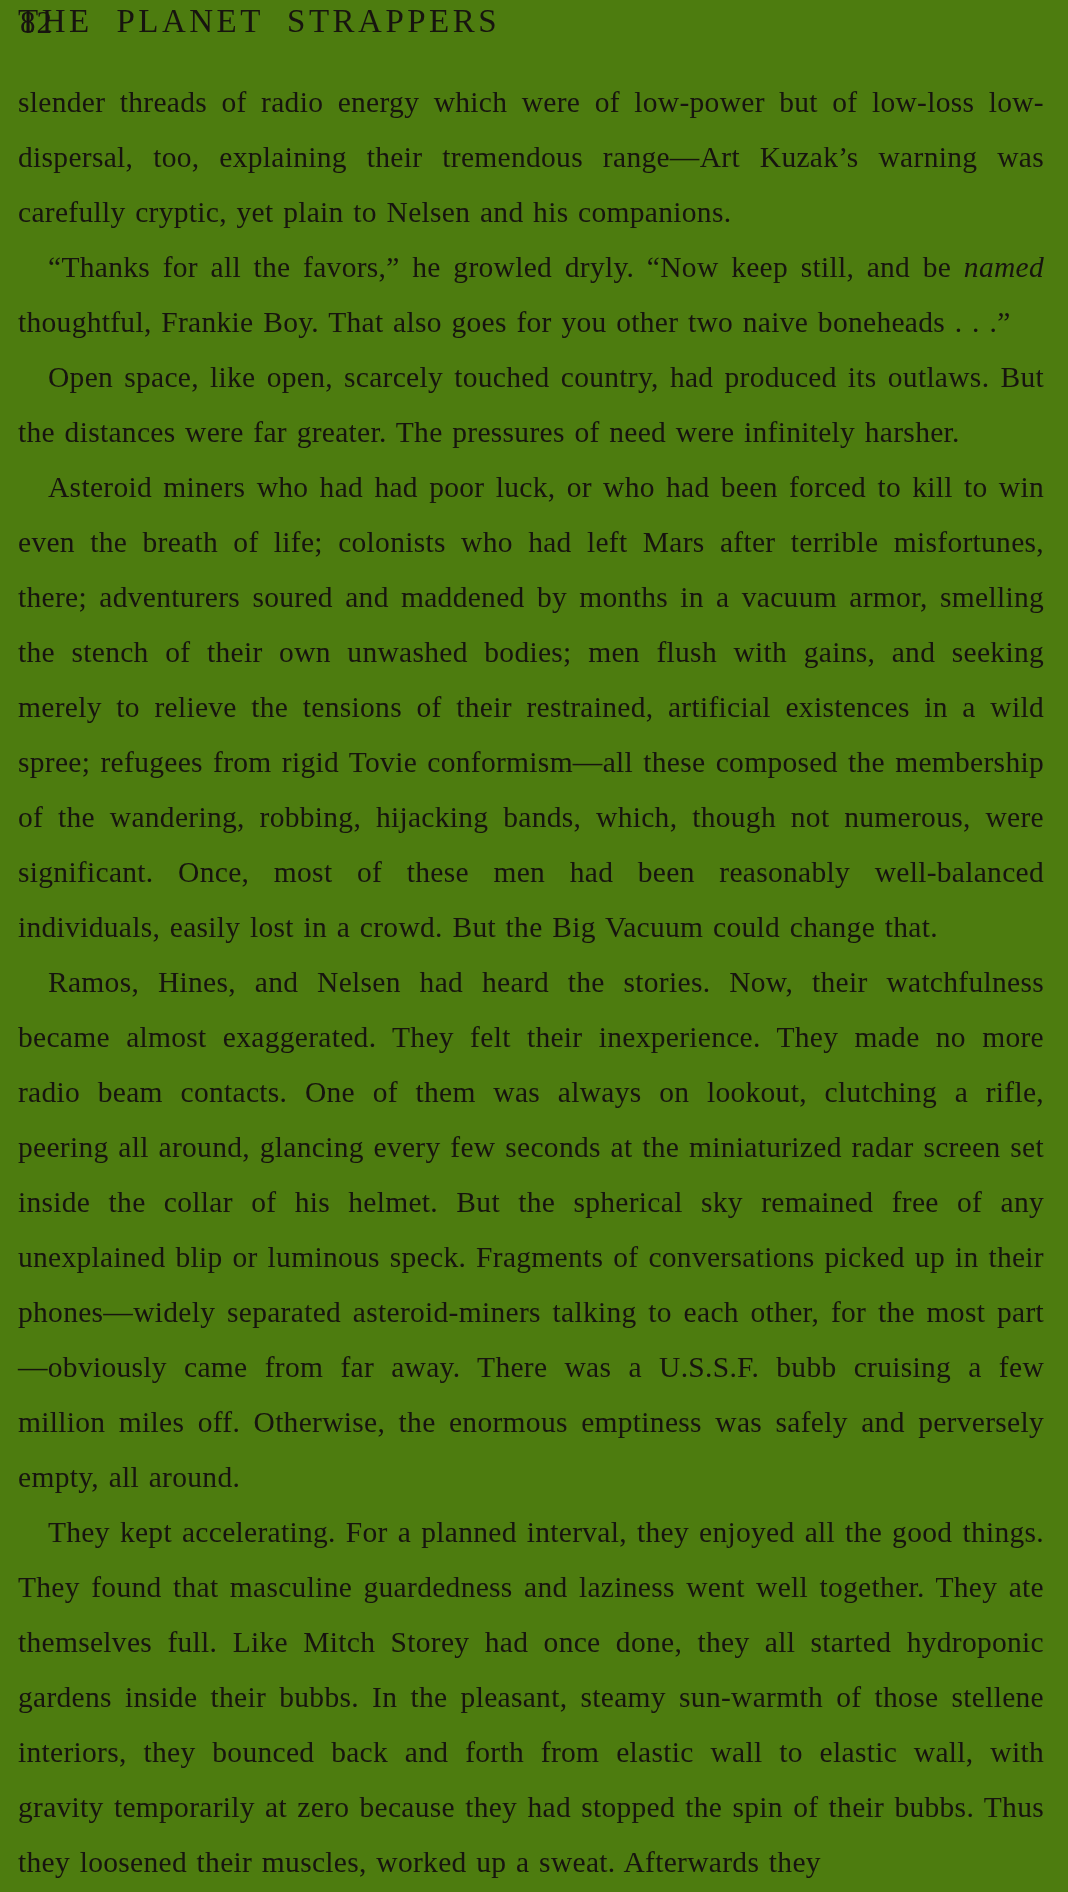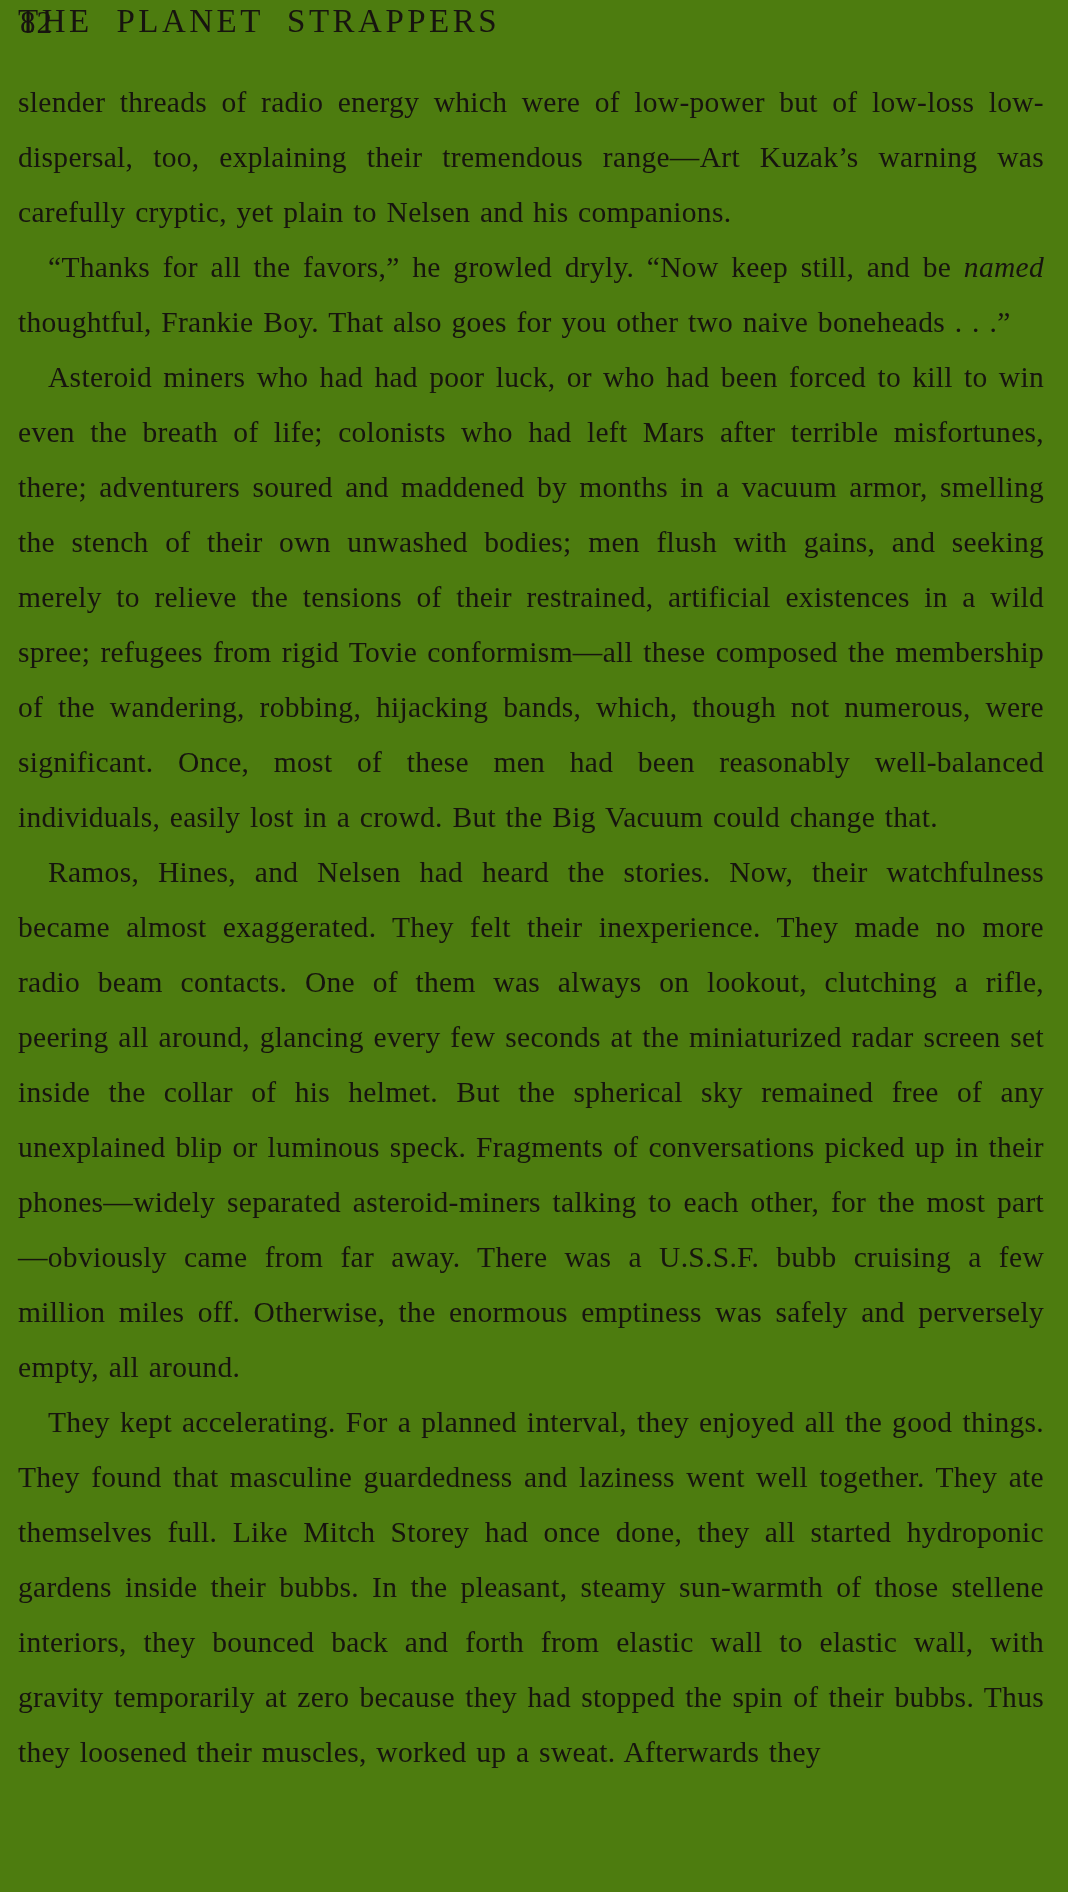--- a/index.html
+++ b/index.html
@@ -60,17 +60,18 @@
 <body>
 
 <div class="page">
   <header class="page-header">
     <span class="page-number">82</span>
     <span class="running-title">THE PLANET STRAPPERS</span>
   </header>
   <main class="page-body">
       <p class="para"><span>slender threads of radio energy which were of low-power but of low-loss low-dispersal, too, explaining their tremendous range—Art Kuzak’s warning was carefully cryptic, yet plain to Nelsen and his companions.</span></p>
       <p class="para indent"><span>“Thanks for all the favors,” he growled dryly. “Now keep still, and be </span><span class="italic">named</span><span> thoughtful, Frankie Boy. That also goes for you other two naive boneheads . . .”</span></p>
+      <p class="para indent"><span>Open space, like open, scarcely touched country, had produced its outlaws. But the distances were far greater. The pressures of need were infinitely harsher.</span></p>
       <p class="para indent"><span>Asteroid miners who had had poor luck, or who had been forced to kill to win even the breath of life; colonists who had left Mars after terrible misfortunes, there; adventurers soured and maddened by months in a vacuum armor, smelling the stench of their own unwashed bodies; men flush with gains, and seeking merely to relieve the tensions of their restrained, artificial existences in a wild spree; refugees from rigid Tovie conformism—all these composed the membership of the wandering, robbing, hijacking bands, which, though not numerous, were significant. Once, most of these men had been reasonably well-balanced individuals, easily lost in a crowd. But the Big Vacuum could change that.</span></p>
       <p class="para indent"><span>Ramos, Hines, and Nelsen had heard the stories. Now, their watchfulness became almost exaggerated. They felt their inexperience. They made no more radio beam contacts. One of them was always on lookout, clutching a rifle, peering all around, glancing every few seconds at the miniaturized radar screen set inside the collar of his helmet. But the spherical sky remained free of any unexplained blip or luminous speck. Fragments of conversations picked up in their phones—widely separated asteroid-miners talking to each other, for the most part—obviously came from far away. There was a U.S.S.F. bubb cruising a few million miles off. Otherwise, the enormous emptiness was safely and perversely empty, all around.</span></p>
       <p class="para indent"><span>They kept accelerating. For a planned interval, they enjoyed all the good things. They found that masculine guardedness and laziness went well together. They ate themselves full. Like Mitch Storey had once done, they all started hydroponic gardens inside their bubbs. In the pleasant, steamy sun-warmth of those stellene interiors, they bounced back and forth from elastic wall to elastic wall, with gravity temporarily at zero because they had stopped the spin of their bubbs. Thus they loosened their muscles, worked up a sweat. Afterwards they</span></p>
     </main>
 </div>
 
 </body></html>

